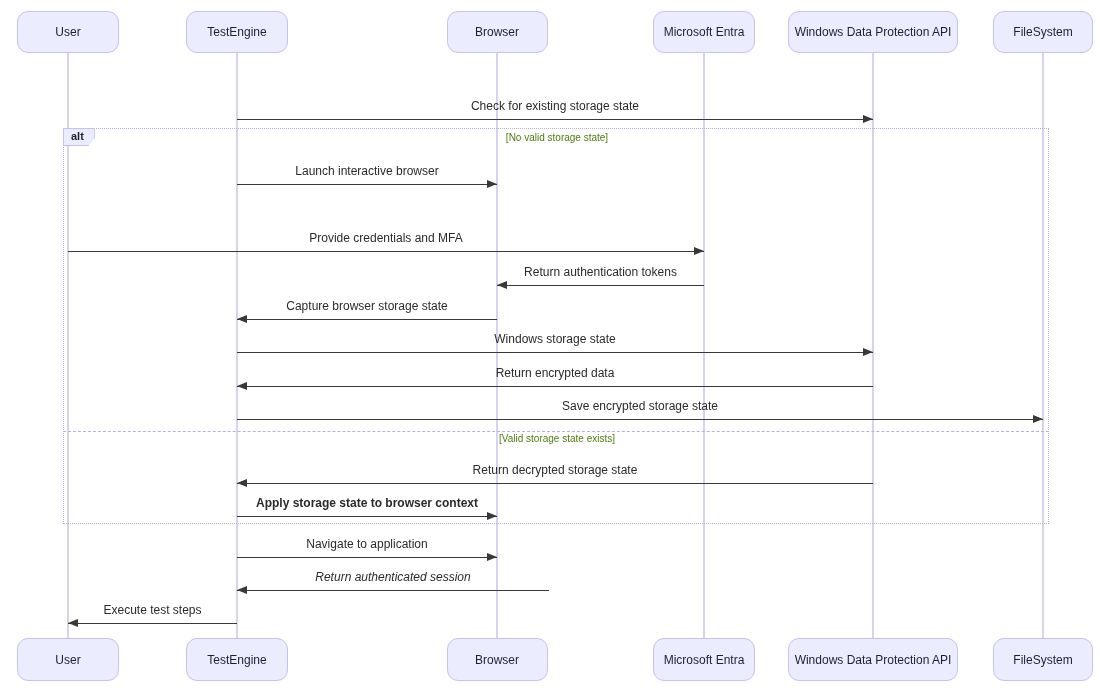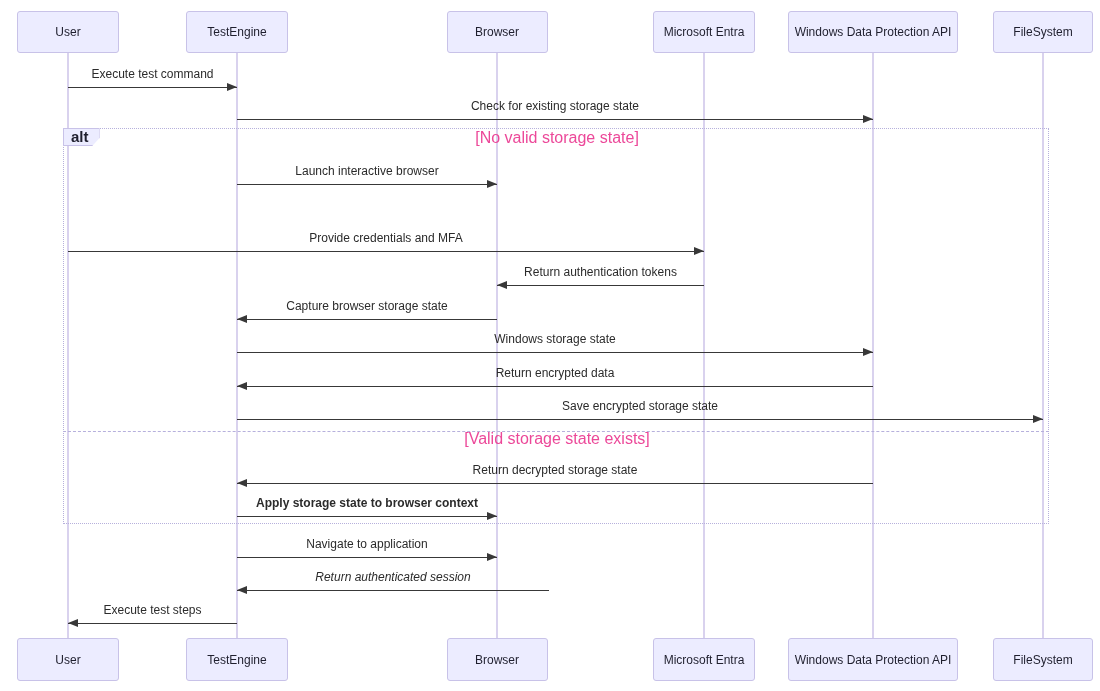--- a/index.html
+++ b/index.html
@@ -14,21 +14,21 @@
   }
   .lifeline {
     position: absolute;
     width: 2px;
     background: #d9d2ee;
   }
   .pbox {
     position: absolute;
     background: #ececff;
     border: 1px solid #c8c2e8;
-    border-radius: 3px;
+    border-radius: 11px;
     display: flex;
     align-items: center;
     justify-content: center;
     font-size: 12px;
     color: #1f1f2e;
     box-sizing: border-box;
     white-space: nowrap;
   }
   .msg {
     position: absolute;
@@ -70,32 +70,32 @@
     position: absolute;
     left: 63px; top: 431px;
     width: 986px; height: 0;
     border-top: 1px dashed #b6b0dc;
   }
   .frame-label {
     position: absolute;
     left: -1px; top: -1px;
     background: #ececff;
     border: 1px solid #c8c2e8;
-    font-size: 15px;
+    font-size: 11px;
     font-weight: bold;
     color: #1f1f2e;
     padding: 1px 10px 2px 7px;
     line-height: 13px;
     clip-path: polygon(0 0, 100% 0, 100% 55%, 80% 100%, 0 100%);
   }
   .cond {
     position: absolute;
     transform: translateX(-50%);
-    font-size: 16px;
-    color: #ec4899;
+    font-size: 10px;
+    color: #4d7c0f;
     white-space: nowrap;
     line-height: 13px;
   }
   #cond-1 { left: 557px; top: 131px; }
   #cond-2 { left: 557px; top: 432px; }
 </style>
 </head>
 <body>
 
 <div id="diagram">
@@ -117,25 +117,20 @@
     <div class="pbox" style="left: 186px; top: 11px; width: 102px; height: 42px;">TestEngine</div>
     <div class="pbox" style="left: 186px; top: 638px; width: 102px; height: 43px;">TestEngine</div>
     <div class="pbox" style="left: 446.5px; top: 11px; width: 101px; height: 42px;">Browser</div>
     <div class="pbox" style="left: 446.5px; top: 638px; width: 101px; height: 43px;">Browser</div>
     <div class="pbox" style="left: 653px; top: 11px; width: 102px; height: 42px;">Microsoft Entra</div>
     <div class="pbox" style="left: 653px; top: 638px; width: 102px; height: 43px;">Microsoft Entra</div>
     <div class="pbox" style="left: 788px; top: 11px; width: 170px; height: 42px;">Windows Data Protection API</div>
     <div class="pbox" style="left: 788px; top: 638px; width: 170px; height: 43px;">Windows Data Protection API</div>
     <div class="pbox" style="left: 993px; top: 11px; width: 100px; height: 42px;">FileSystem</div>
     <div class="pbox" style="left: 993px; top: 638px; width: 100px; height: 43px;">FileSystem</div>
-    <div class="msg" style="left: 68px; top: 67px; width: 169px;">
-      <div class="msg-label">Execute test command</div>
-      <div class="msg-line"></div>
-      <div class="arrowhead arrow-right"></div>
-    </div>
     <div class="msg" style="left: 237px; top: 99px; width: 636px;">
       <div class="msg-label">Check for existing storage state</div>
       <div class="msg-line"></div>
       <div class="arrowhead arrow-right"></div>
     </div>
     <div class="msg" style="left: 237px; top: 164px; width: 260px;">
       <div class="msg-label">Launch interactive browser</div>
       <div class="msg-line"></div>
       <div class="arrowhead arrow-right"></div>
     </div>

